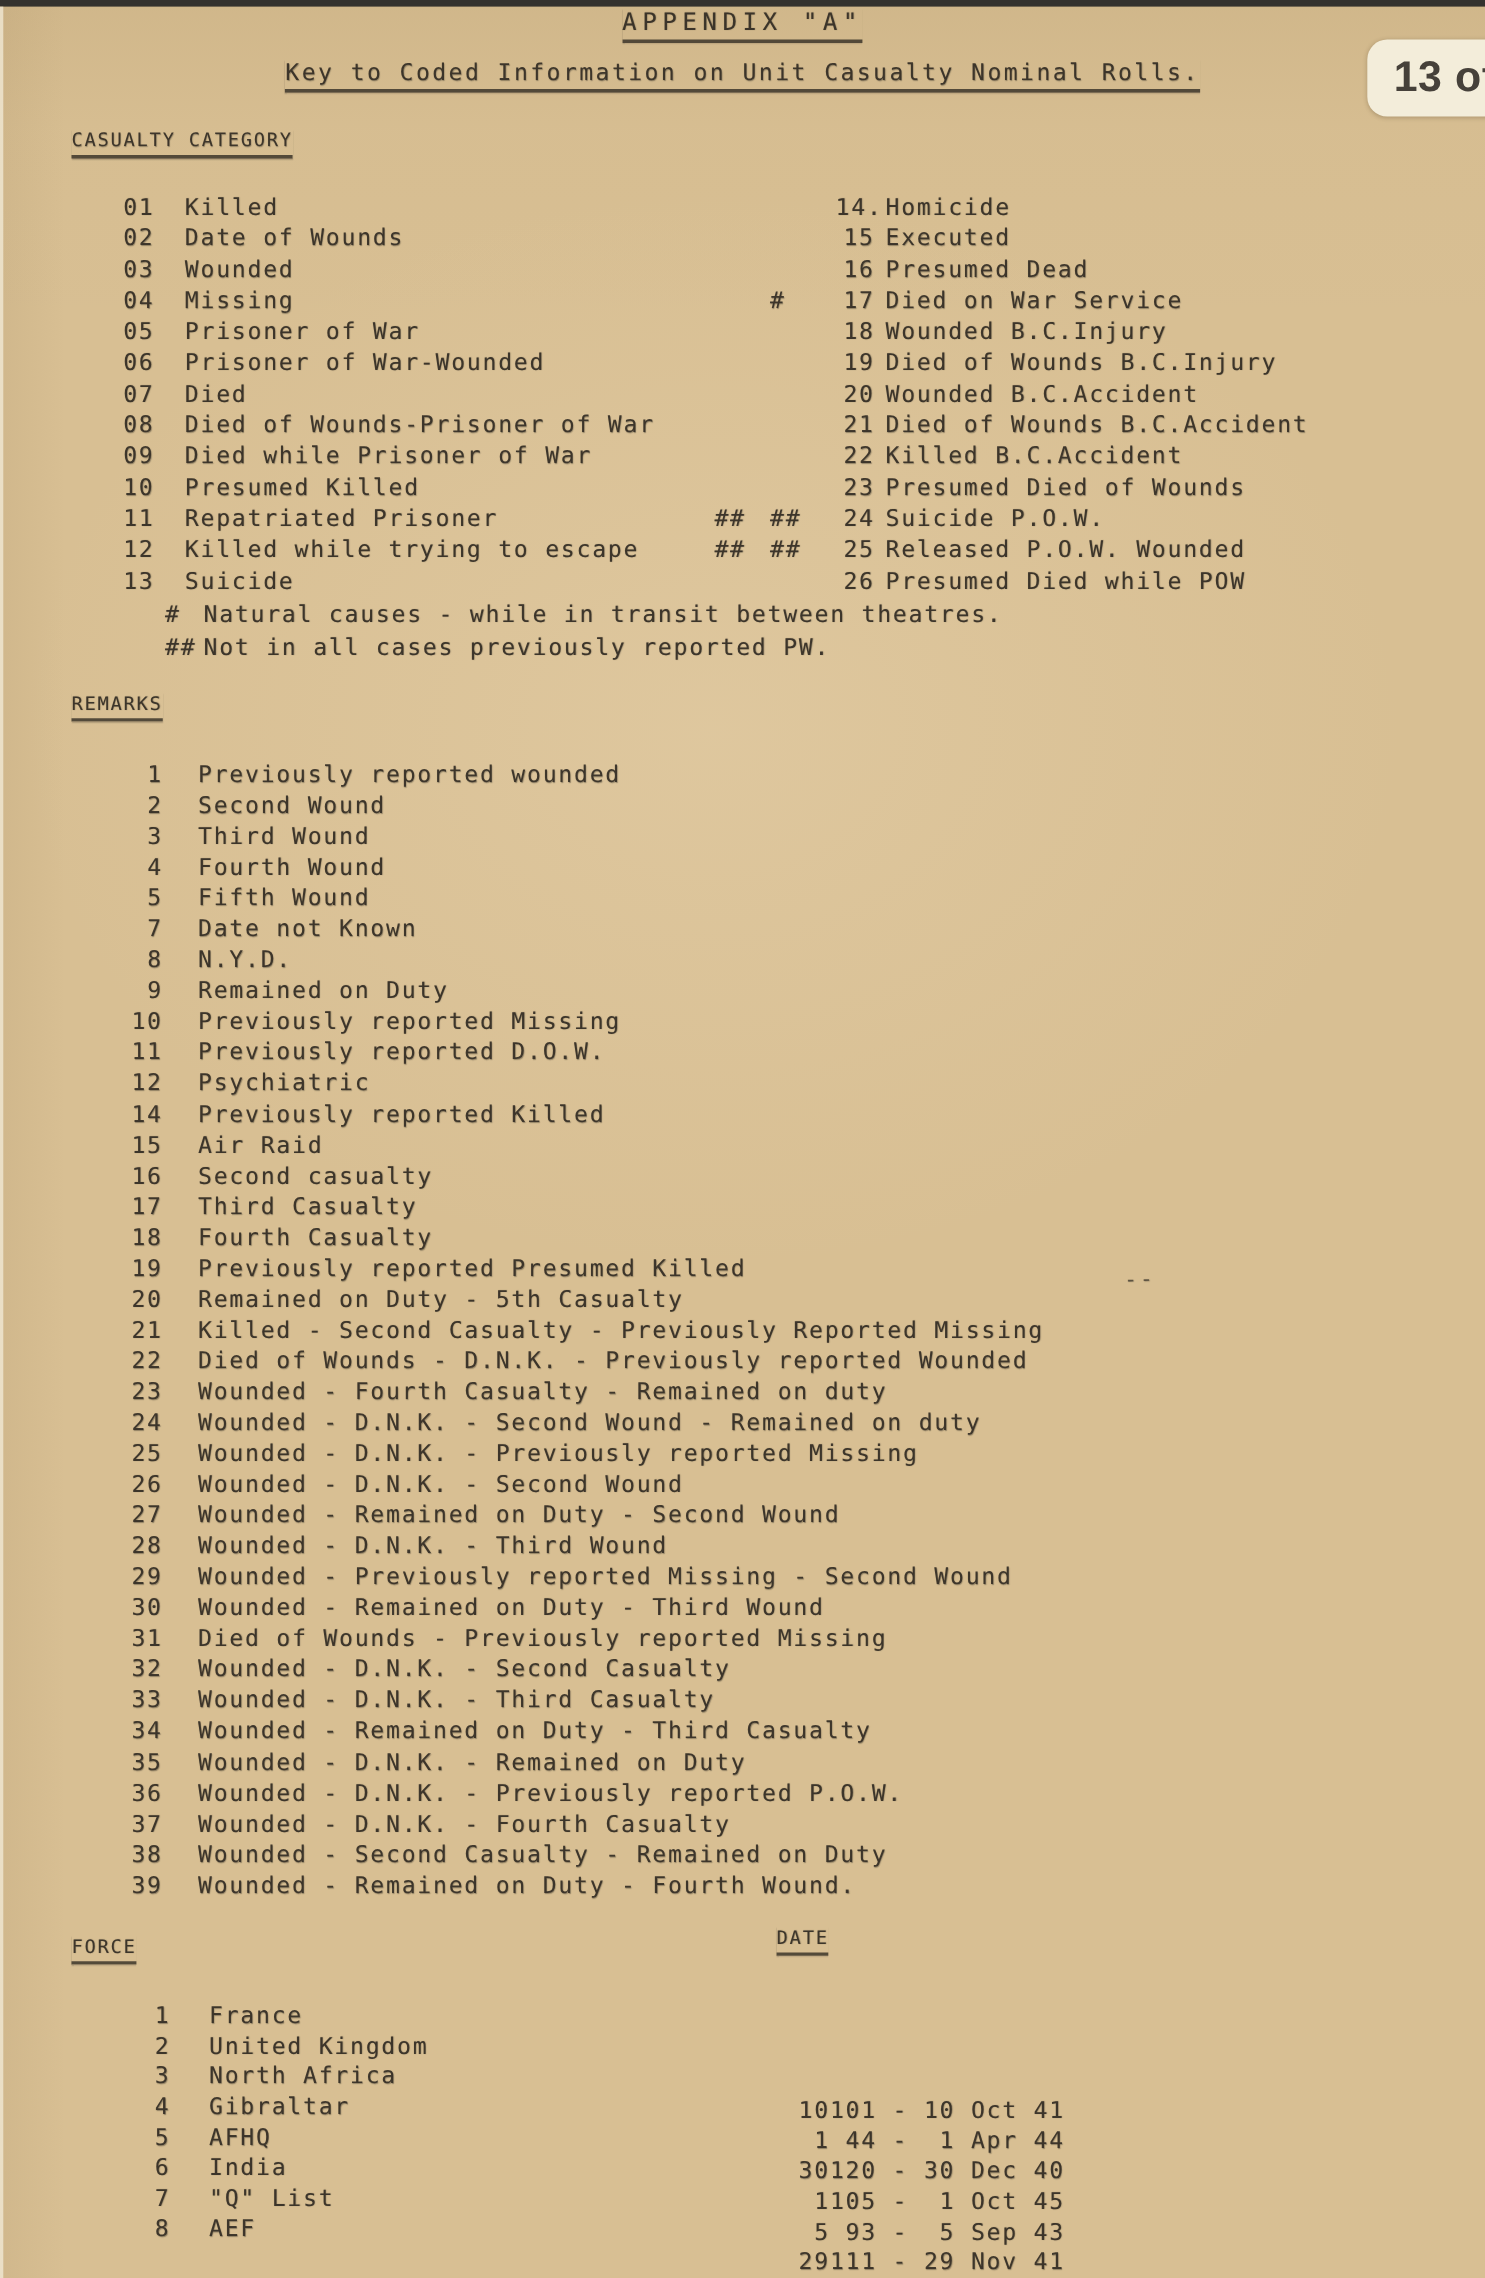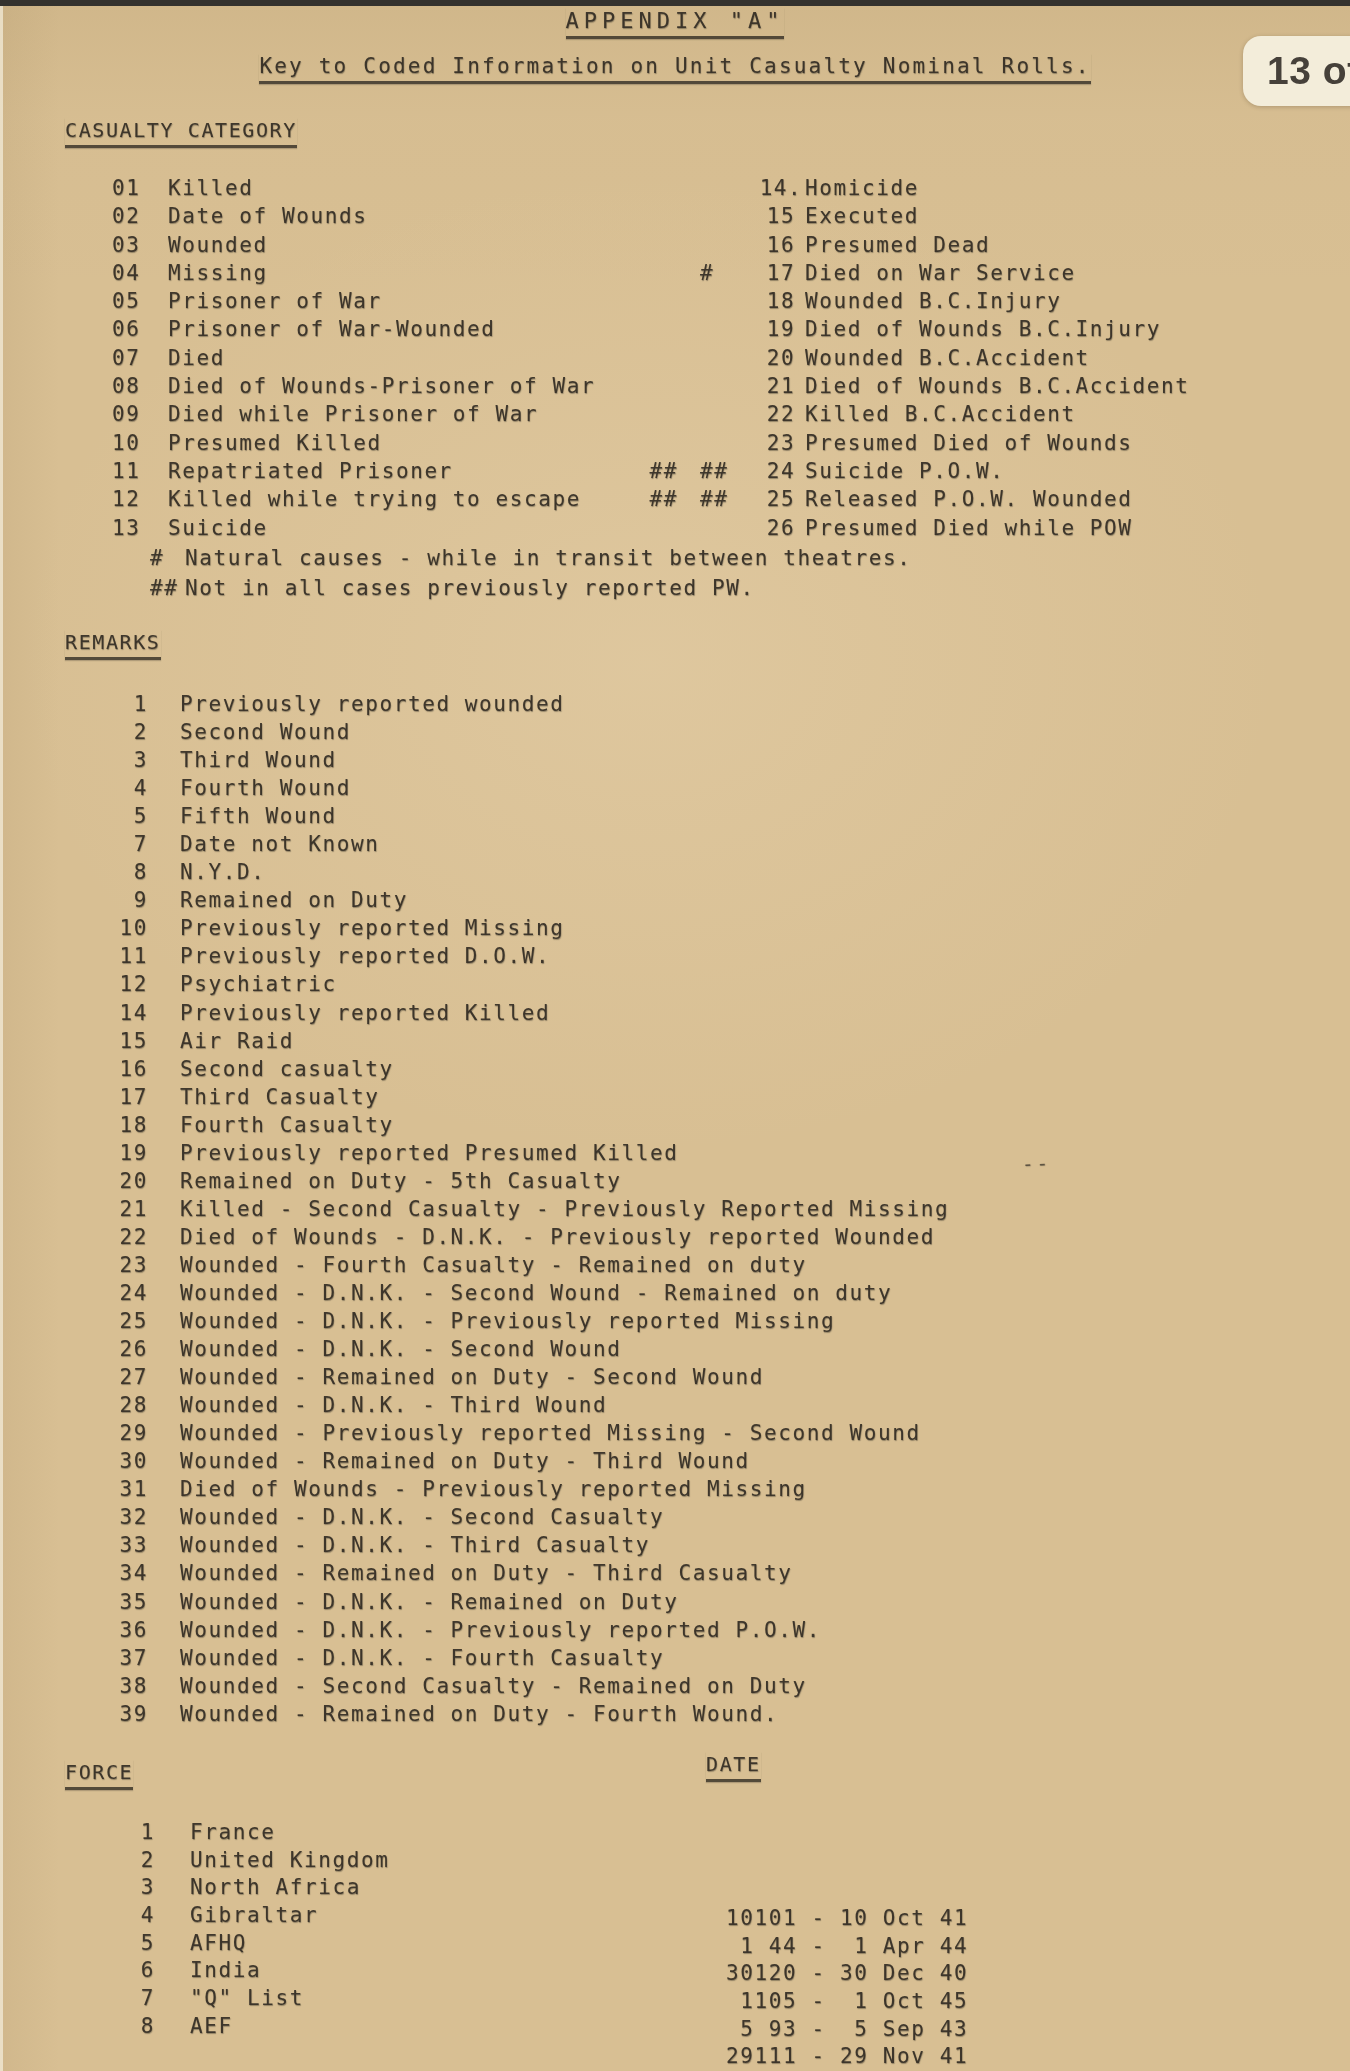--- a/index.html
+++ b/index.html
@@ -28,21 +28,21 @@
     box-shadow:0 1px 4px rgba(60,45,20,0.25);
     font-family:"Liberation Sans", sans-serif;font-weight:bold;
     font-size:39px;color:#46413a;letter-spacing:0.5px;
     line-height:70px;padding-left:24px;box-sizing:border-box;
   }
   .title-wrap{position:absolute;top:8px;left:0;width:1350px;text-align:center;}
   .title{font-size:22px;letter-spacing:5px;}
   .subtitle-wrap{position:absolute;top:54px;left:0;width:1350px;text-align:center;}
   .subtitle{font-size:21px;letter-spacing:2.2px;}
 
-  .sec-head{position:absolute;font-size:20px;}
+  .sec-head{position:absolute;font-size:17px;}
   .head-casualty{top:118px;left:65px;}
   .head-remarks{top:630px;left:65px;}
   .head-force{top:1760px;left:65px;}
   .head-date{top:1752px;left:706px;}
 
   .cas-left{position:absolute;top:176px;left:112px;width:566px;}
   .cas-left .row{display:flex;height:28.3px;}
   .cas-left .num{width:29px;flex:none;}
   .cas-left .label{margin-left:27px;white-space:nowrap;}
   .cas-left .marker{margin-left:auto;white-space:nowrap;}

